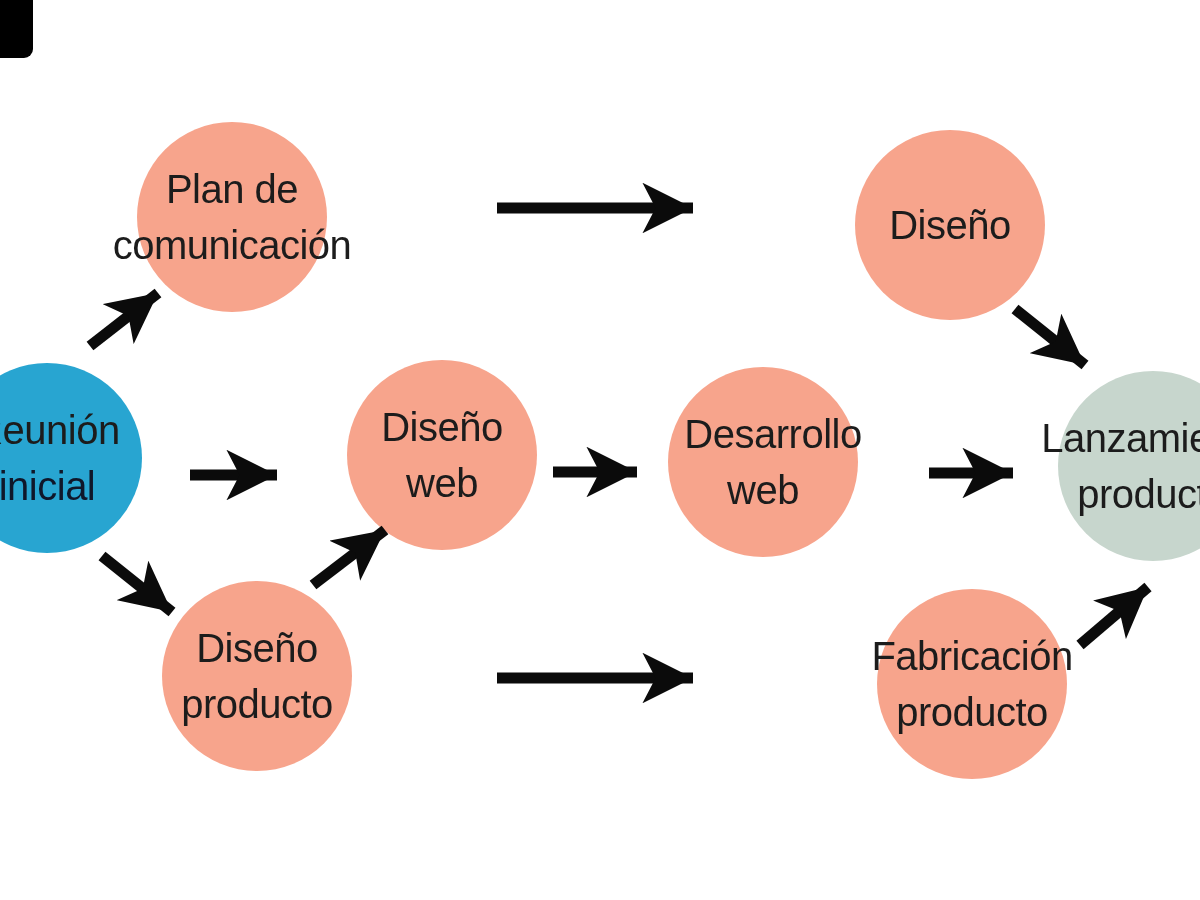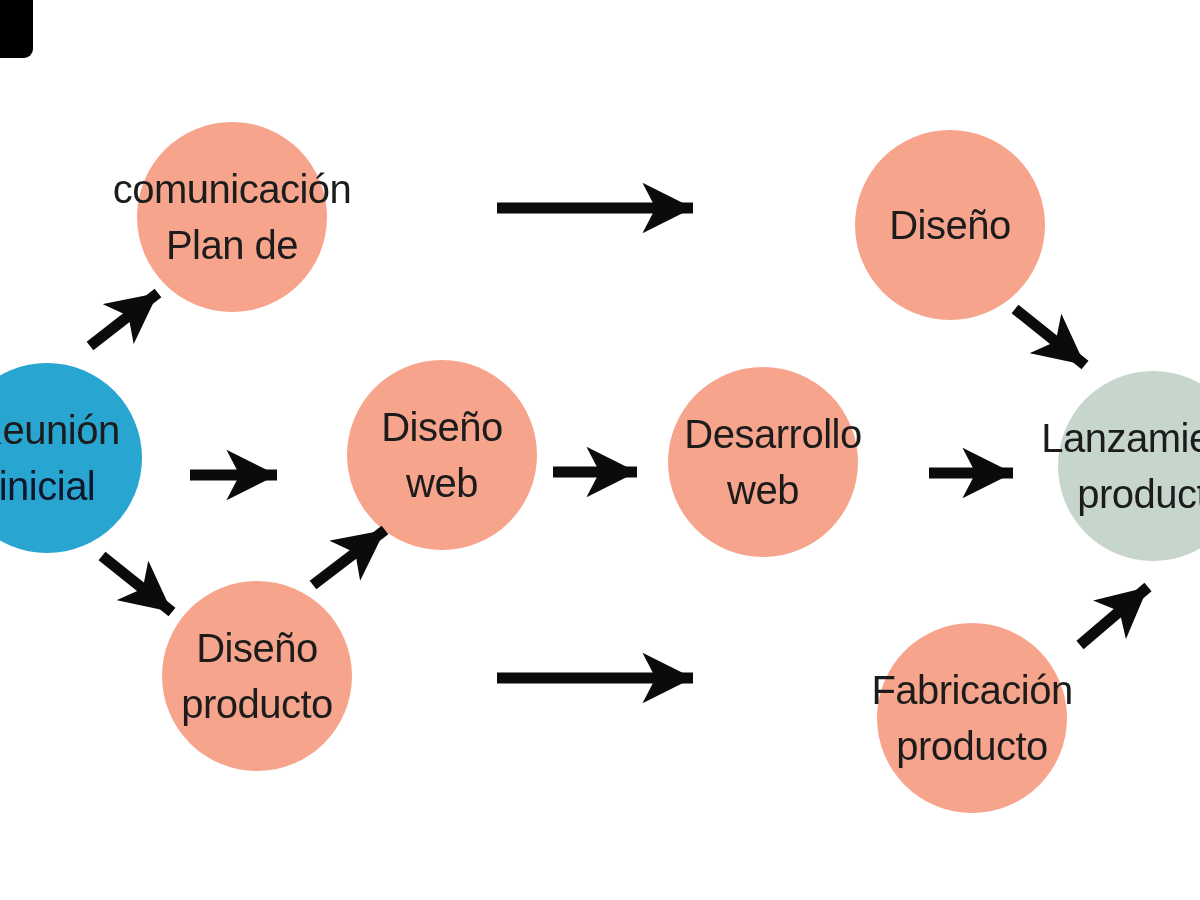--- a/index.html
+++ b/index.html
@@ -61,39 +61,39 @@
         <line x1="1080" y1="645" x2="1148" y2="587" stroke="#0b0b0b" stroke-width="11" marker-end="url(#arrowhead)"></line>
       </g>
   </svg>
 
   <div id="node-layer">
       <div class="node" style="left: -48px; top: 363px; width: 190px; height: 190px; background: rgb(40, 165, 209);">
         <span class="line" style="color: rgb(28, 28, 28);">Reunión</span>
         <span class="line" style="color: #0f172a;">inicial</span>
       </div>
       <div class="node" style="left: 137px; top: 122px; width: 190px; height: 190px; background: rgb(247, 164, 140);">
+        <span class="line" style="color: rgb(28, 28, 28);">Plan de</span>
         <span class="line" style="color: rgb(28, 28, 28);">comunicación</span>
-        <span class="line" style="color: rgb(28, 28, 28);">Plan de</span>
       </div>
       <div class="node" style="left: 855px; top: 130px; width: 190px; height: 190px; background: rgb(247, 164, 140);">
         <span class="line" style="color: rgb(28, 28, 28);">Diseño</span>
       </div>
       <div class="node" style="left: 347px; top: 360px; width: 190px; height: 190px; background: rgb(247, 164, 140);">
         <span class="line" style="color: rgb(28, 28, 28);">Diseño</span>
         <span class="line" style="color: rgb(28, 28, 28);">web</span>
       </div>
       <div class="node" style="left: 668px; top: 367px; width: 190px; height: 190px; background: rgb(247, 164, 140);">
         <span class="line" style="color: rgb(28, 28, 28); margin-left: 20px;">Desarrollo</span>
         <span class="line" style="color: rgb(28, 28, 28);">web</span>
       </div>
       <div class="node" style="left: 162px; top: 581px; width: 190px; height: 190px; background: rgb(247, 164, 140);">
         <span class="line" style="color: rgb(28, 28, 28);">Diseño</span>
         <span class="line" style="color: rgb(28, 28, 28);">producto</span>
       </div>
-      <div class="node" style="left: 877px; top: 623px; width: 190px; height: 190px; background: rgb(247, 164, 140);">
+      <div class="node" style="left: 877px; top: 589px; width: 190px; height: 190px; background: rgb(247, 164, 140);">
         <span class="line" style="color: rgb(28, 28, 28);">Fabricación</span>
         <span class="line" style="color: rgb(28, 28, 28);">producto</span>
       </div>
       <div class="node" style="left: 1058px; top: 371px; width: 190px; height: 190px; background: rgb(199, 214, 205);">
         <span class="line" style="color: rgb(28, 28, 28);">Lanzamiento</span>
         <span class="line" style="color: rgb(28, 28, 28);">producto</span>
       </div>
     </div>
 
   <div class="corner-artifact" style="background: rgb(0, 0, 0);"></div>

